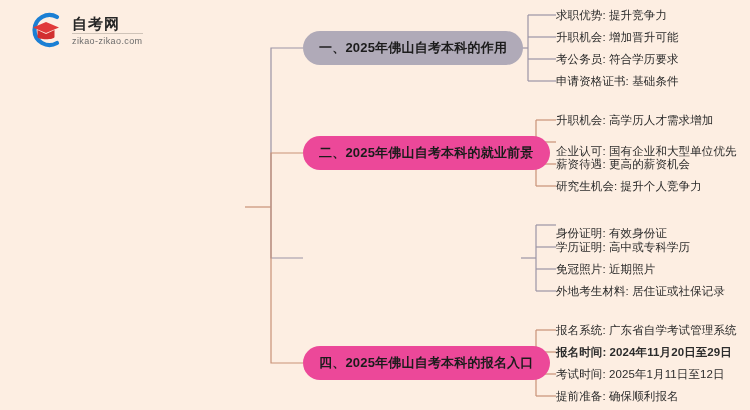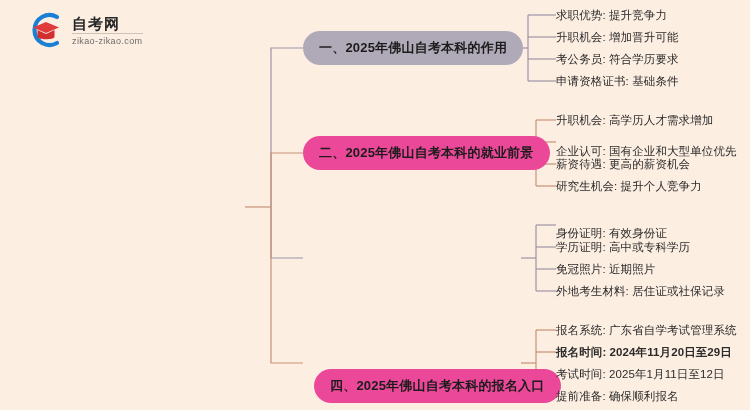--- a/index.html
+++ b/index.html
@@ -196,21 +196,21 @@
     <div class="leaf-item" style="top:70px;">研究生机会: 提升个人竞争力</div>
   </div>
 
   <div class="leaf-group" style="left:556px; top:210px;">
     <div class="leaf-item" style="top:12px;">身份证明: 有效身份证</div>
     <div class="leaf-item" style="top:26px;">学历证明: 高中或专科学历</div>
     <div class="leaf-item" style="top:48px;">免冠照片: 近期照片</div>
     <div class="leaf-item" style="top:70px;">外地考生材料: 居住证或社保记录</div>
   </div>
 
-  <div class="branch-node branch-tan" style="left:314px; top:346px;margin-top:23px;">四、2025年佛山自考本科的报名入口</div>
+  <div class="branch-node branch-tan" style="left:303px; top:346px;">四、2025年佛山自考本科的报名入口</div>
   <div class="leaf-group" style="left:556px; top:315px;">
     <div class="leaf-item" style="top:4px;">报名系统: 广东省自学考试管理系统</div>
     <div class="leaf-item" style="top:26px;font-weight:bold;">报名时间: 2024年11月20日至29日</div>
     <div class="leaf-item" style="top:48px;">考试时间: 2025年1月11日至12日</div>
     <div class="leaf-item" style="top:70px;">提前准备: 确保顺利报名</div>
   </div>
 
 </div>
 
 </body></html>

